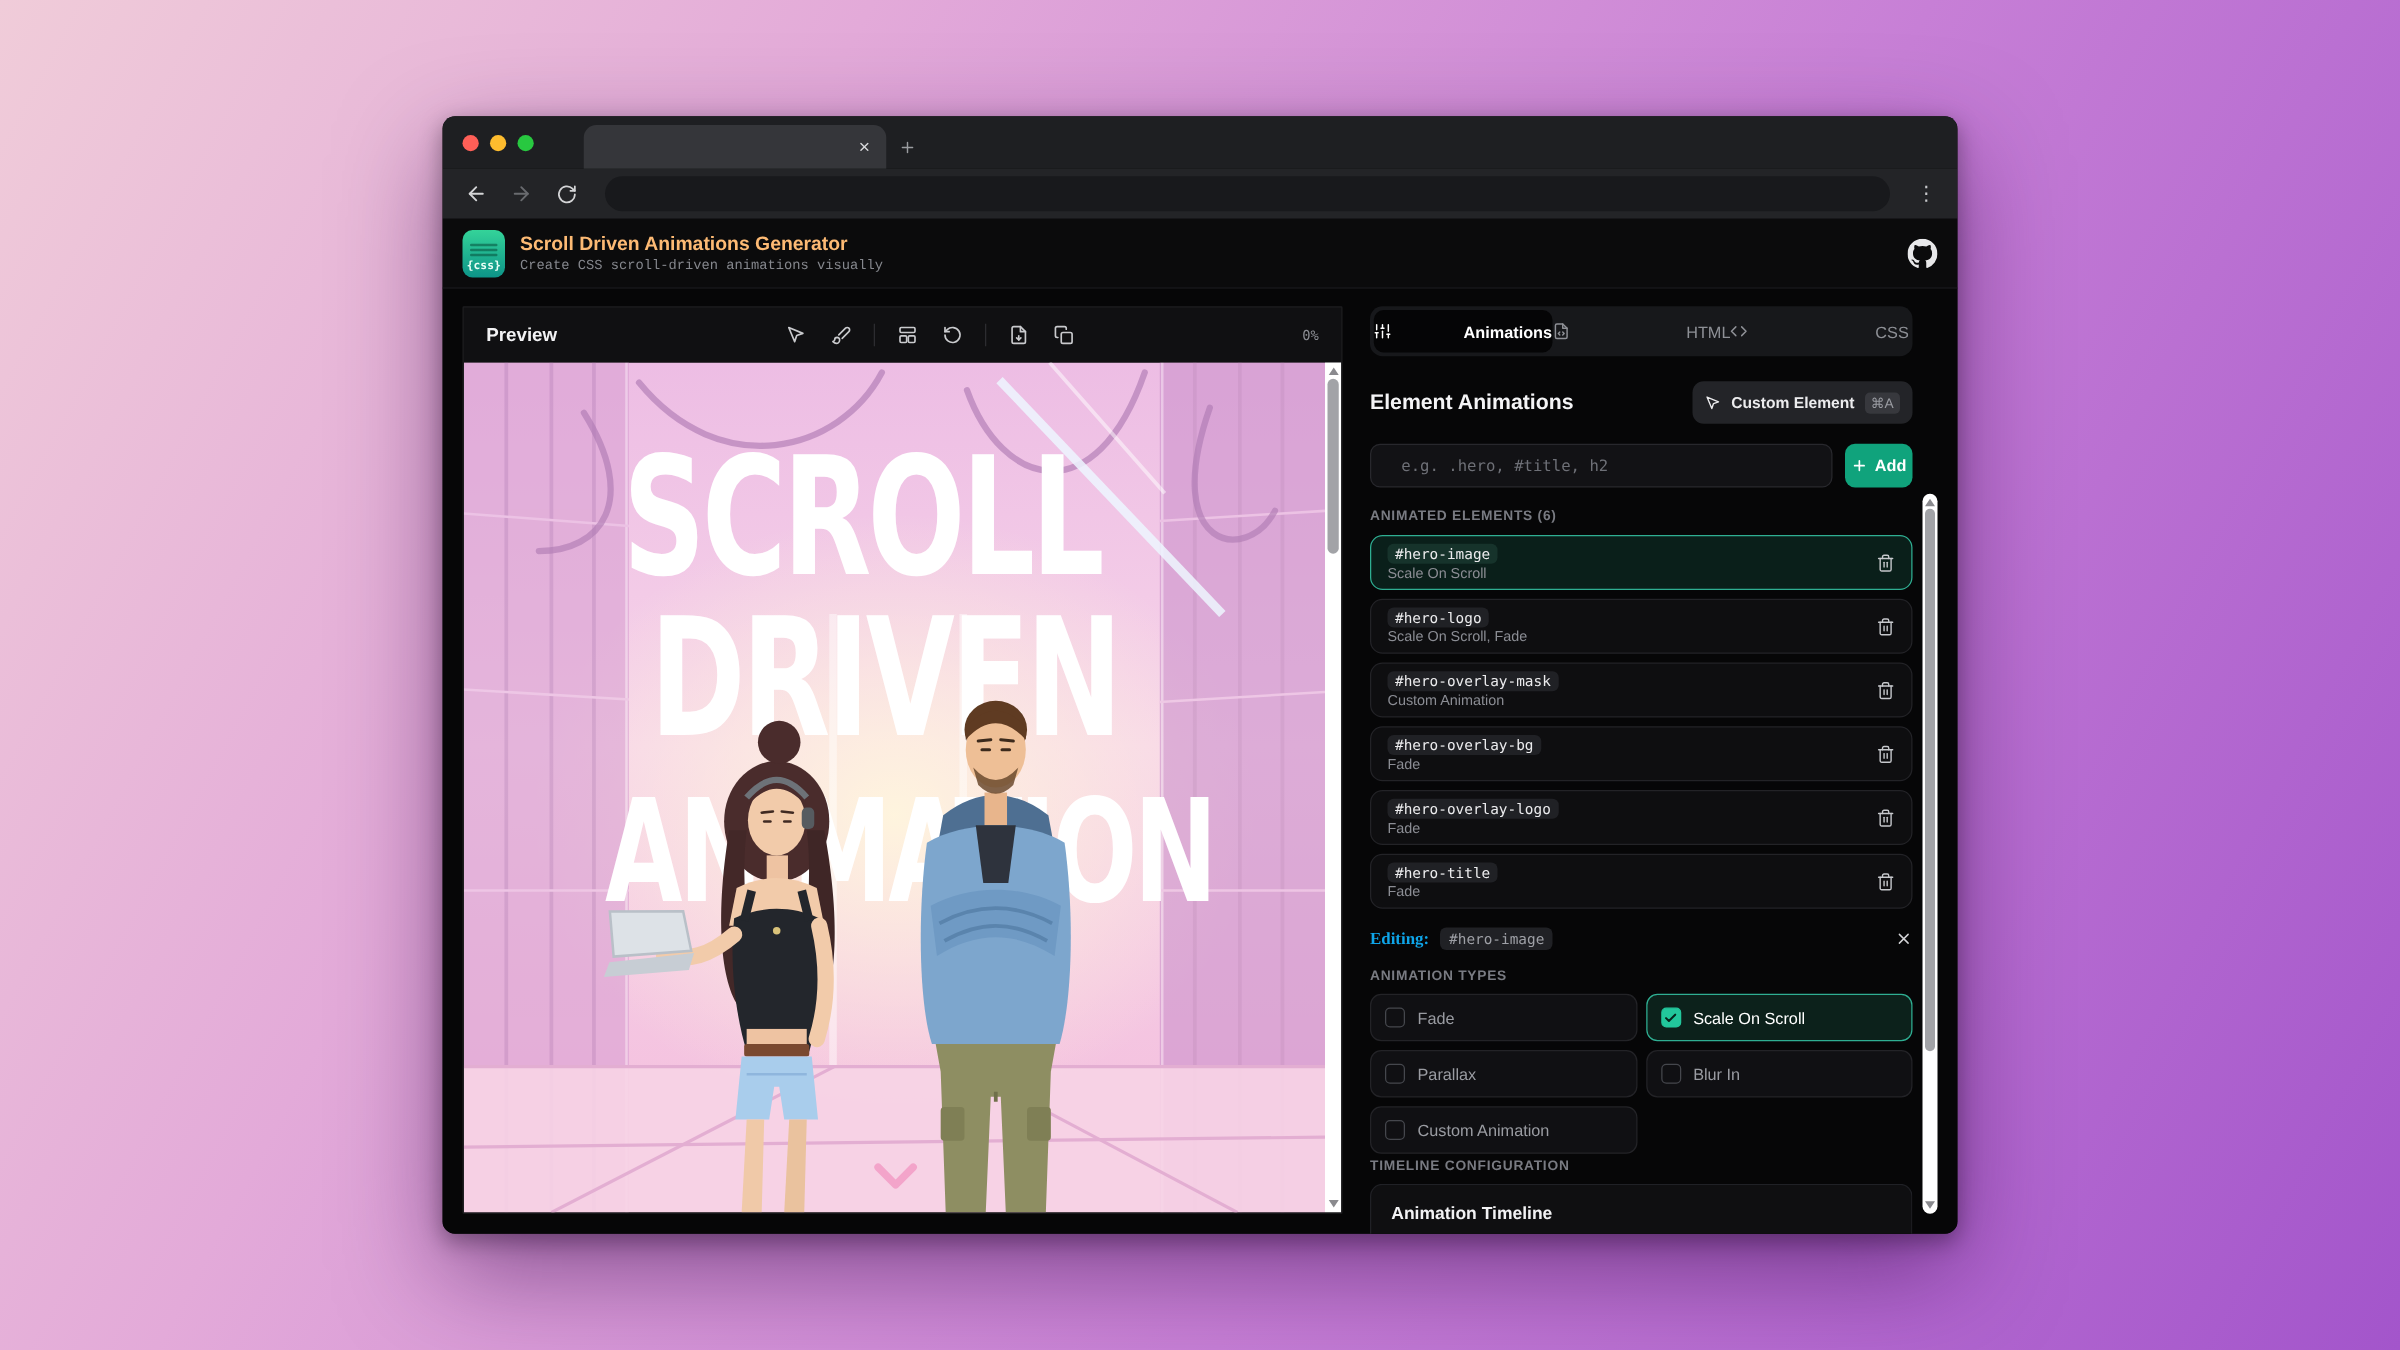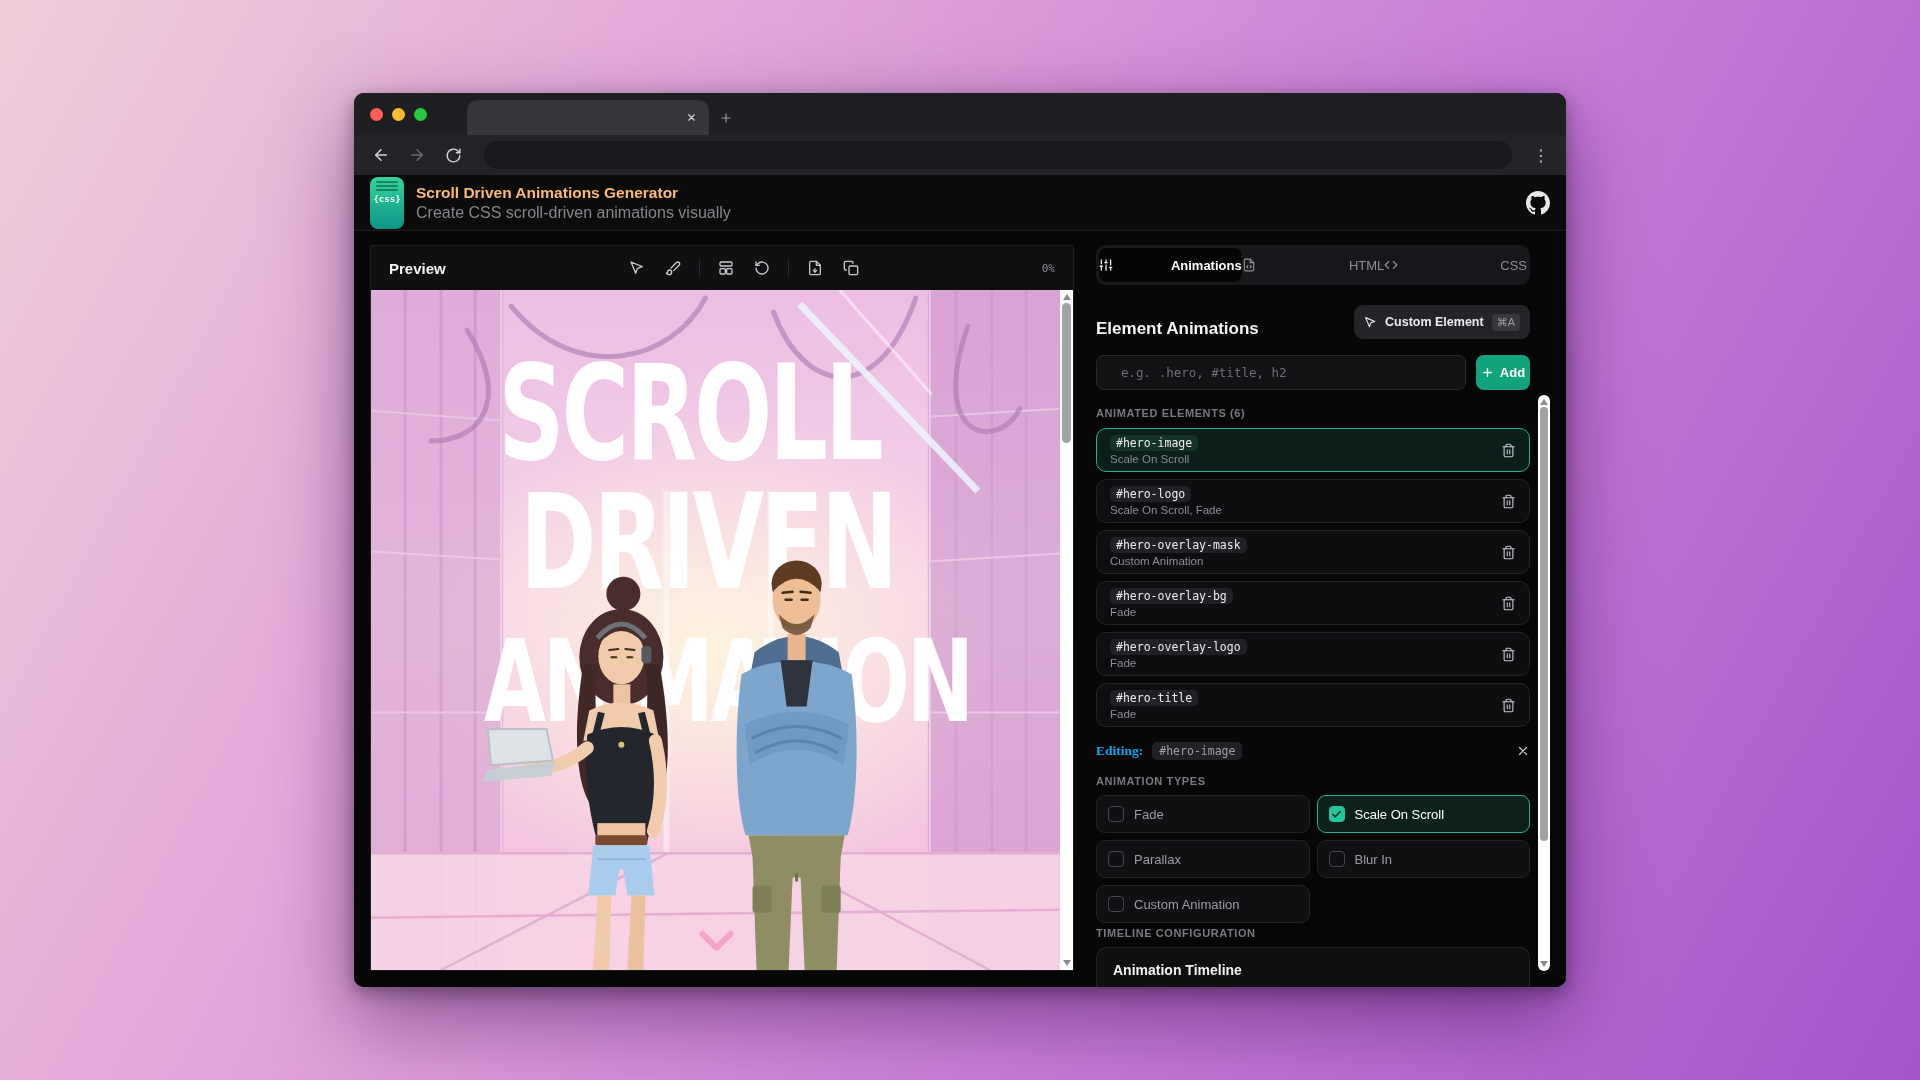--- a/index.html
+++ b/index.html
@@ -29,27 +29,27 @@
   .newtab { width:34px; height:35px; display:flex; align-items:center; justify-content:center; color:#9a9ca0; }
   .navbar { height:40px; background:#232427; display:flex; align-items:center; padding:0 12px; gap:6px; flex:0 0 auto; }
   .navbtn { width:30px; height:30px; display:flex; align-items:center; justify-content:center; color:#d3d4d6; border-radius:50%; }
   .navbtn.disabled { color:#696b6f; }
   .addressbar { flex:1; height:28px; background:#18191c; border-radius:14px; margin:0 10px; }
   .menu-dots { color:#c7c8cb; width:26px; text-align:center; font-size:16px; letter-spacing:0; }
 
   
   .appheader { height:56px; background:#0b0b0c; border-bottom:1px solid #1d1d20;
     display:flex; align-items:center; padding:0 16px; gap:12px; flex:0 0 auto; }
-  .logo { width:34px; height:52px; border-radius:8px; background:linear-gradient(180deg,#34d399,#0d9488);
-    display:flex; flex-direction:column; align-items:center; padding:4px 3px; }
+  .logo { width:34px; height:38px; border-radius:8px; background:linear-gradient(180deg,#34d399,#0d9488);
+    display:flex; flex-direction:column; align-items:center; justify-content:flex-end; padding:4px 3px; }
   .logo .bars { width:22px; display:flex; flex-direction:column; gap:2px; margin-bottom:3px; }
   .logo .bars i { height:2px; background:rgba(6,78,59,.55); border-radius:1px; display:block; }
   .logo .t { font-family:"DejaVu Sans Mono",monospace; font-size:9px; font-weight:bold; color:#eafff6; }
   .titleblock .t1 { font-size:15.5px; font-weight:bold; color:#fdba74; }
-  .titleblock .t2 { font-size:16px; color:#85878d; margin-top:2px; }
+  .titleblock .t2 { font-size:11px; color:#85878d; margin-top:2px;font-family:Liberation Mono, monospace; }
   .gh { margin-left:auto; color:#e8e8ea; display:flex; }
 
   
   .main { flex:1; display:flex; padding:14px 16px 16px; gap:22px; background:#060607; min-height:0; }
 
   
   .preview-card { width:704px; background:#101012; border:1px solid #1e1e21; border-radius:1px;
     display:flex; flex-direction:column; overflow:hidden; flex:0 0 auto; }
   .preview-head { height:44px; display:flex; align-items:center; padding:0 18px; flex:0 0 auto; }
   .preview-title { font-size:15px; font-weight:bold; color:#f2f2f4; }
@@ -70,21 +70,21 @@
   .preview-scroll { top:0; right:0; bottom:0; width:13px; }
   .panel-scroll { top:150px; right:0; bottom:0; width:12px; border-radius:6px; }
 
   
   .panel { flex:1; position:relative; padding-right:20px; min-width:0; }
   .seg { display:flex; background:#17181b; border-radius:10px; padding:3px; }
   .seg-tab { flex:1; height:34px; border-radius:8px; display:flex; align-items:center; justify-content:space-between;
     gap:8px; font-size:13px; color:#8e9096; }
   .seg-tab.active { background:#050506; color:#fff; font-weight:bold; }
 
-  .heading-row { margin-top:20px; display:flex; align-items:flex-end; justify-content:space-between;gap:36px; }
+  .heading-row { margin-top:20px; display:flex; align-items:center; justify-content:space-between;gap:36px; }
   .h2 { font-size:17px; font-weight:bold; color:#f4f4f6; }
   .select-el { display:flex; align-items:center; gap:8px; background:#232428; border-radius:9px;
     height:34px; padding:0 10px; font-size:12.5px; font-weight:bold; color:#ececee; }
   .kbd { background:#37383d; color:#9b9da3; font-size:11px; border-radius:4px; padding:2px 5px; font-weight:normal; }
 
   .input-row { margin-top:16px; display:flex; gap:10px; }
   .sel-input { flex:1; height:35px; background:#121215; border:1px solid #28282d; border-radius:8px;
     padding:0 24px; font-family:"DejaVu Sans Mono",monospace; font-size:12.5px; color:#c9cacd; outline:none; }
   .sel-input::placeholder { color:#6e7077; }
   .add-btn { width:54px; height:35px; background:#10a37c; border:none; border-radius:8px; color:#fff;

